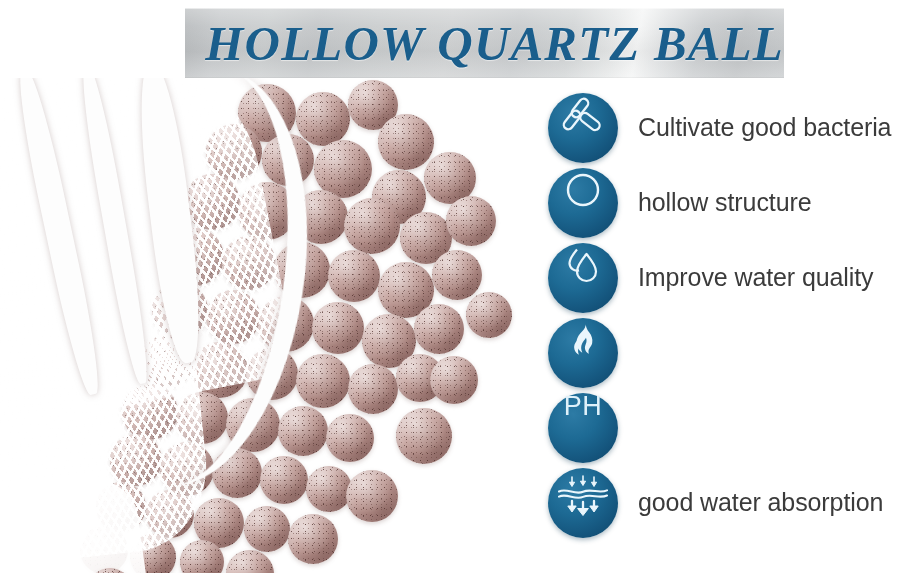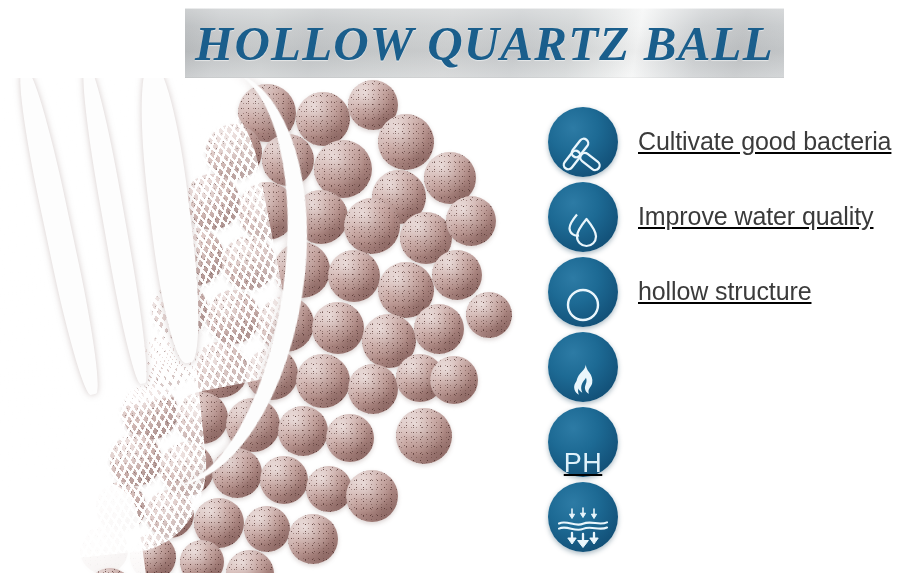--- a/index.html
+++ b/index.html
@@ -53,21 +53,21 @@
        rgba(0,0,0,.03) 62%,
        rgba(255,255,255,.22) 100%);
     pointer-events: none;
   }
   #title-text {
     position: absolute;
     left: 0;
     right: 0;
     top: 50%;
     transform: translateY(-50%);
-    text-align: center;
+    text-align: right;
     font-family: "Liberation Serif", "DejaVu Serif", serif;
     font-weight: bold;
     font-style: italic;
     font-size: 49px;
     letter-spacing: 1.2px;
     color: #1a5e8c;
     white-space: nowrap;
     z-index: 2;
     text-shadow: 0 1px 1px rgba(255,255,255,.55);
   }
@@ -124,40 +124,39 @@
   .bag-edge {
     position: absolute;
     background: #fdfdfd;
     box-shadow: 0 0 6px rgba(170,150,148,.5);
   }
 
   
   #features {
     position: absolute;
     left: 548px;
-    top: 104px;
+    top: 90px;
     width: 374px;
-    text-decoration: underline;
   }
   .feature {
     position: relative;
     height: 75px;
     display: flex;
     align-items: center;
   }
   .icon-circle {
     position: relative;
     flex: 0 0 auto;
     width: 70px;
     height: 70px;
     border-radius: 50%;
     background: radial-gradient(circle at 36% 30%, #2d7ba5 0%, #1d6a94 38%, #14547c 72%, #0e4364 100%);
     box-shadow: 0 2px 5px rgba(16,60,86,.35);
     display: flex;
-    align-items: flex-end;
+    align-items: flex-start;
     justify-content: center;
   }
   .icon-circle svg { display: block; }
   .ph-text {
     font-family: "Liberation Sans", sans-serif;
     font-size: 27px;
     font-weight: 400;
     color: #dff1fa;
     letter-spacing: .5px;
     line-height: 1;
@@ -271,36 +270,36 @@
             <rect x="24.5" y="17.5" width="9" height="22" rx="4.5" transform="rotate(-52 29 28.5)"></rect>
           </g>
         </svg>
       </div>
       <div class="feature-label">Cultivate good bacteria</div>
     </div>
 
     <div class="feature">
       <div class="icon-circle">
         <svg width="44" height="44" viewBox="0 0 44 44" aria-hidden="true">
+          <circle cx="22" cy="22" r="15" fill="none" stroke="#eaf6fc" stroke-width="2.4"></circle>
+        </svg>
+      </div>
+      <div class="feature-label">hollow structure</div>
+    </div>
+
+    <div class="feature">
+      <div class="icon-circle">
+        <svg width="44" height="44" viewBox="0 0 44 44" aria-hidden="true">
           <g fill="none" stroke="#eaf6fc" stroke-width="2.2" stroke-linejoin="round">
             <path d="M16 6.5 C16 6.5 8.5 15.5 8.5 20.3 A7.5 7.5 0 0 0 18 27.4"></path>
             <path d="M25.5 11 C25.5 11 16 22.5 16 28.5 A9.5 9.5 0 0 0 35 28.5 C35 22.5 25.5 11 25.5 11 Z"></path>
           </g>
         </svg>
       </div>
       <div class="feature-label">Improve water quality</div>
-    </div>
-
-    <div class="feature">
-      <div class="icon-circle">
-        <svg width="44" height="44" viewBox="0 0 44 44" aria-hidden="true">
-          <circle cx="22" cy="22" r="15" fill="none" stroke="#eaf6fc" stroke-width="2.4"></circle>
-        </svg>
-      </div>
-      <div class="feature-label">hollow structure</div>
     </div>
 
     <div class="feature">
       <div class="icon-circle">
         <svg width="44" height="44" viewBox="0 0 44 44" aria-hidden="true">
           <g fill="#eaf6fc">
             <path d="M24.6 4 C25.6 10.4 21.4 12.6 18.6 16.2 C15.4 20.3 14.6 25 16.6 29.6 C17.6 31.9 19.3 33.6 21.3 34.8 C19.9 31.6 19.7 28.6 21.1 25.6 C22.1 23.4 23.8 21.8 25 19.8 C25.9 22.2 25.6 24.2 24.7 26.3 C23.8 28.5 23.5 30.6 24.6 32.7 C25.3 34.1 26.5 35.1 27.9 35.7 C27.2 33.6 27.4 31.9 28.5 30.2 C29.6 28.5 30.8 27 31.2 24.9 C31.9 21.2 30.6 17.6 28.3 14.6 C26.2 11.9 24.4 8.6 24.6 4 Z"></path>
             <path d="M15.9 22.8 C13.6 25.2 12.6 28.1 13.4 31.3 C14 33.8 15.7 35.6 17.9 36.8 C16.8 34.3 16.8 32 17.8 29.6 C18.5 27.9 19 26.4 18.8 24.6 C18 24.2 16.8 23.7 15.9 22.8 Z"></path>
           </g>
         </svg>
@@ -336,16 +335,17 @@
               <line x1="15" y1="33" x2="15" y2="40"></line>
               <line x1="37" y1="33" x2="37" y2="40"></line>
               <line x1="26" y1="34" x2="26" y2="43"></line>
             </g>
             <path d="M15 44 L10.8 38 L19.2 38 Z"></path>
             <path d="M37 44 L32.8 38 L41.2 38 Z"></path>
             <path d="M26 47.5 L20.6 40.5 L31.4 40.5 Z"></path>
           </g>
         </svg>
       </div>
+      <div class="feature-label">good water absorption</div>
     </div>
 
   </div>
 </div>
 
 </body></html>

